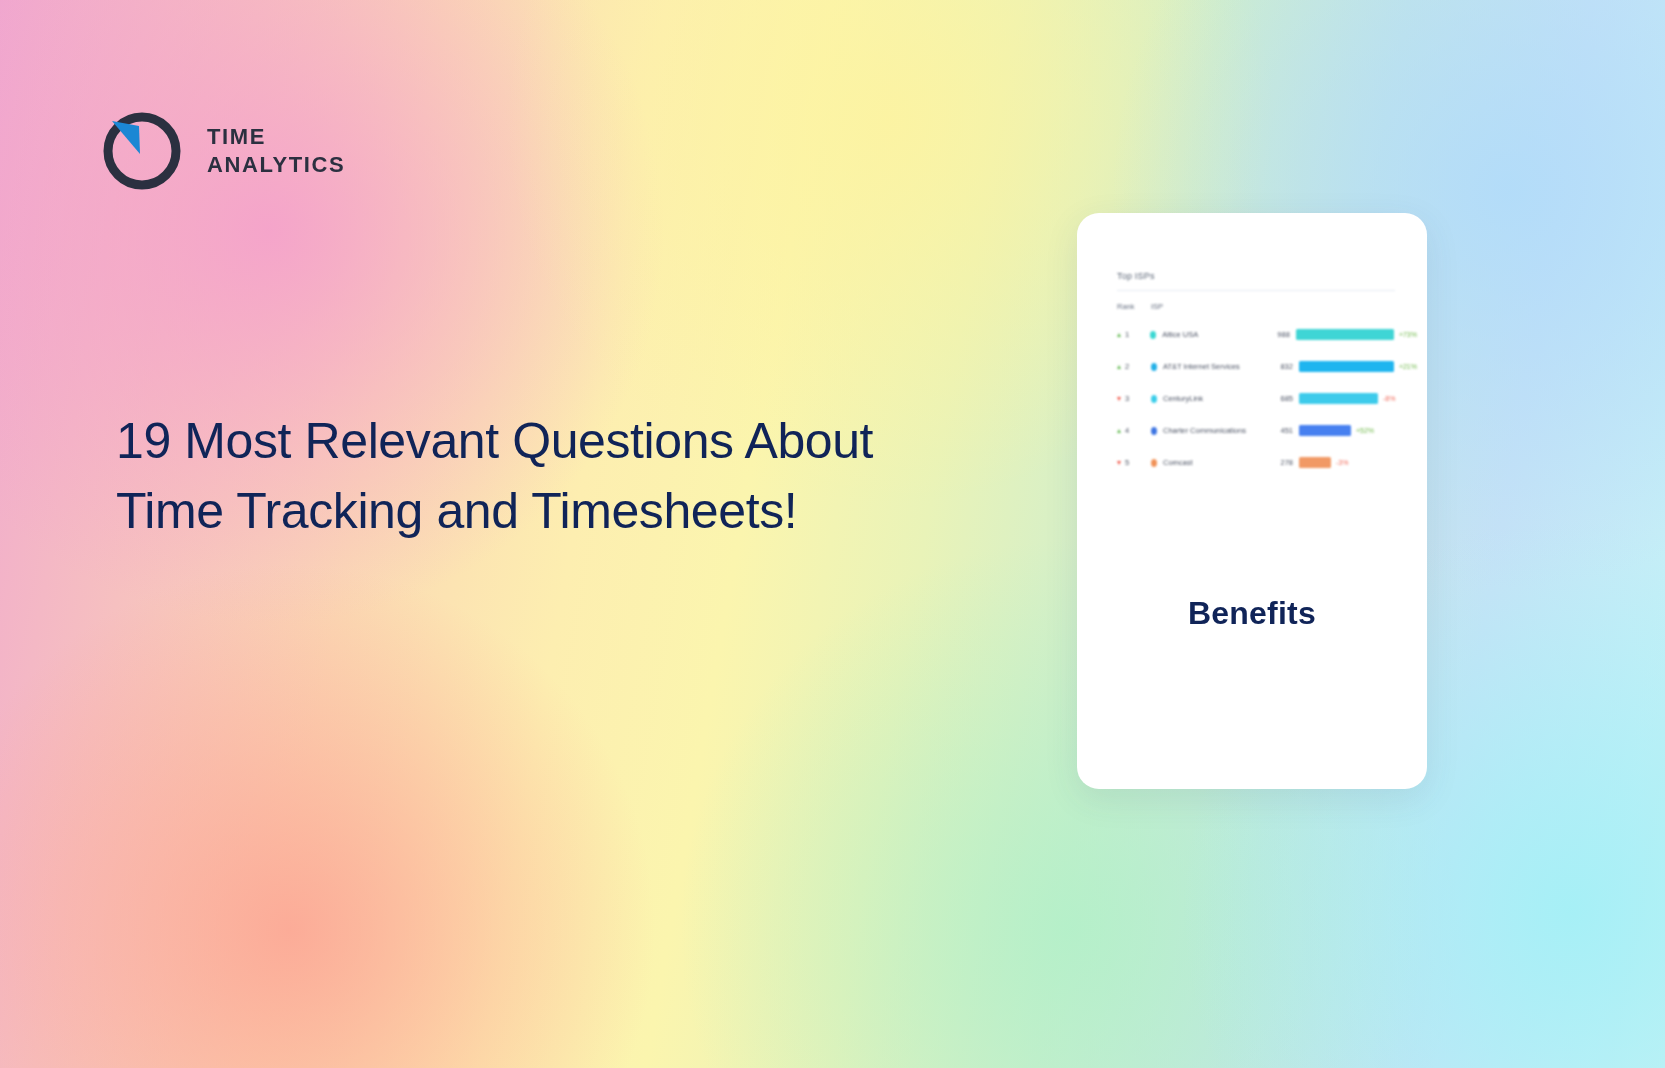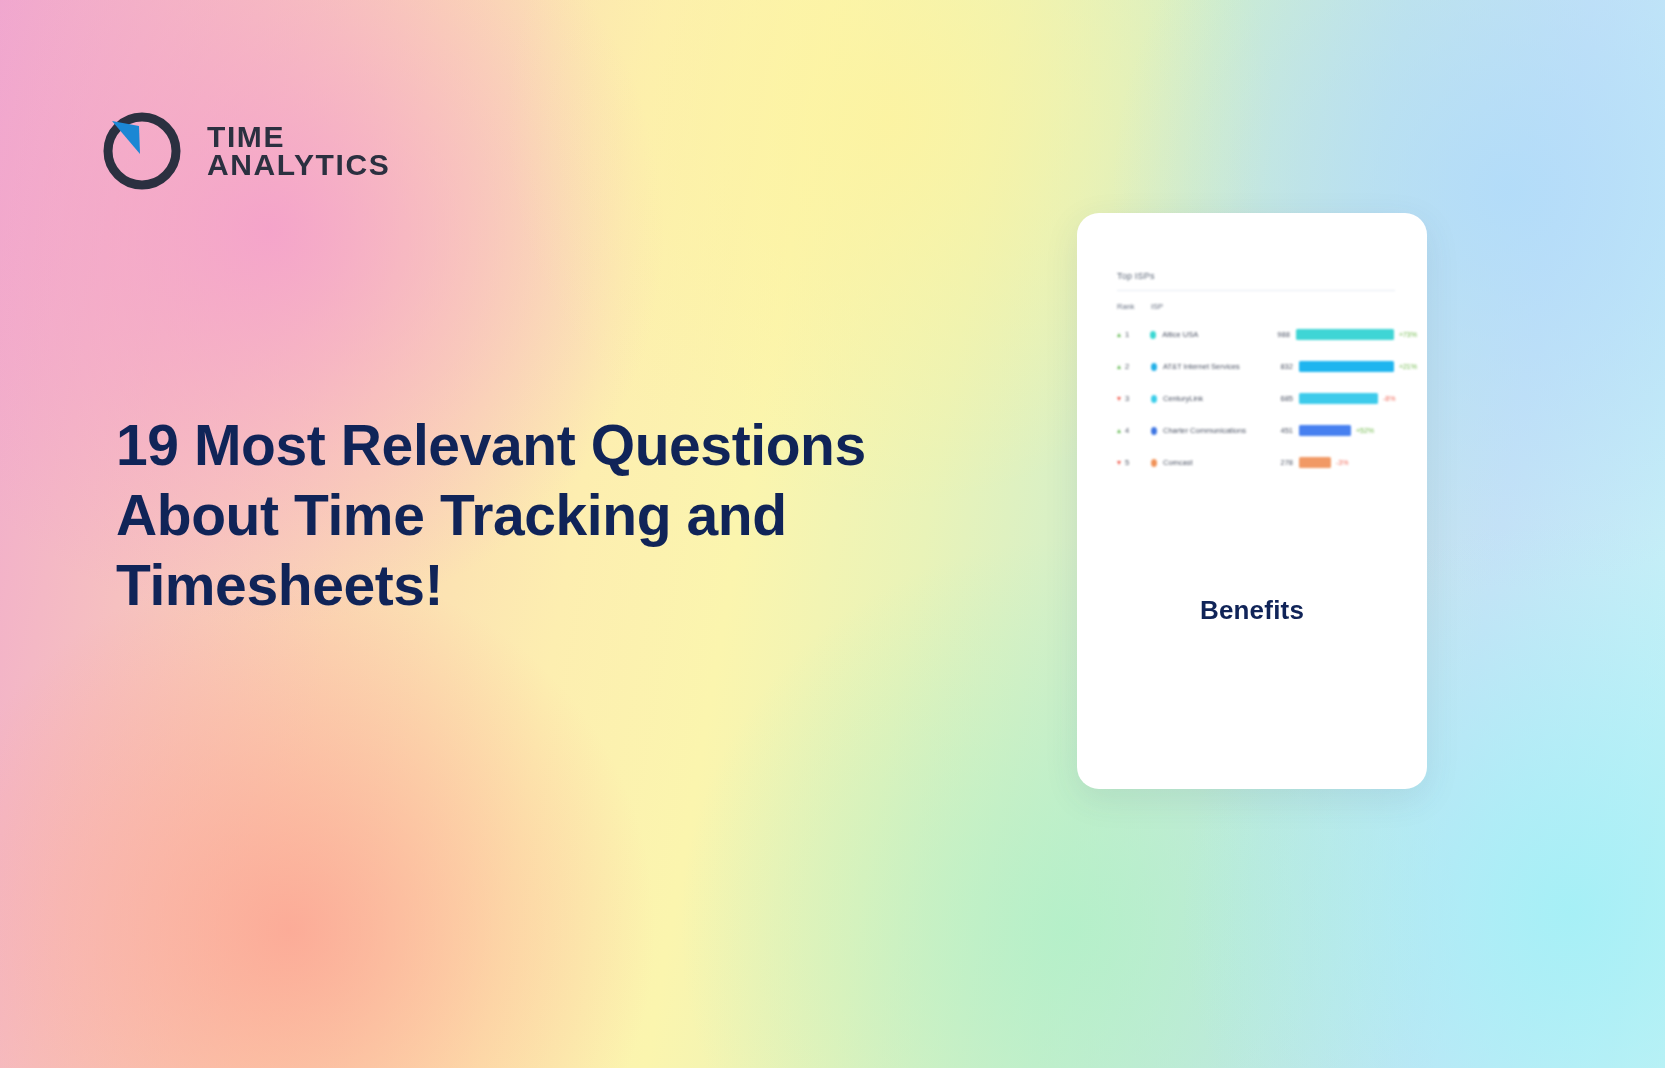--- a/index.html
+++ b/index.html
@@ -82,35 +82,35 @@
     left: 99px;
     top: 108px;
     display: flex;
     align-items: center;
     gap: 22px;
   }
   #logo-mark { width: 86px; height: 86px; display: block; }
   #logo-text {
     color: #2b3040;
     font-weight: 700;
-    font-size: 30px;
+    font-size: 22px;
     line-height: 28px;
     letter-spacing: 1.6px;
   }
   #logo-text .line { display: block; white-space: nowrap; }
 
   
   #headline {
     position: absolute;
     left: 116px;
     top: 372px;
     width: 790px;
     color: #102458;
-    font-size: 57px;
-    font-weight: 700;
+    font-size: 50px;
+    font-weight: 400;
     line-height: 70px;
     letter-spacing: -0.4px;
   }
 
   
   #promo-card {
     position: absolute;
     left: 1077px;
     top: 213px;
     width: 350px;
@@ -210,21 +210,21 @@
   #card-captions {
     position: absolute;
     left: 0;
     right: 0;
     top: 382px;
     text-align: center;
   }
   .card-caption {
     color: #102458;
     font-weight: 700;
-    font-size: 26px;
+    font-size: 32px;
     letter-spacing: 0.2px;
   }
   #caption-benefits { margin-bottom: 32px; }
 </style>
 </head>
 <body>
 
 <div id="bg-base"></div>
 <div id="bg-glow-1"></div>
 <div id="bg-glow-2"></div>

